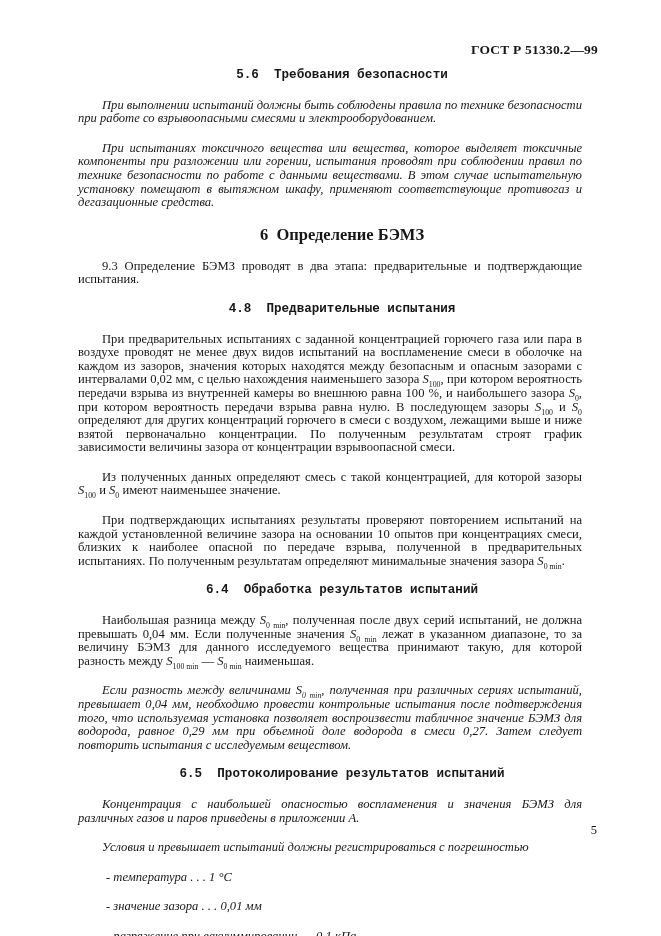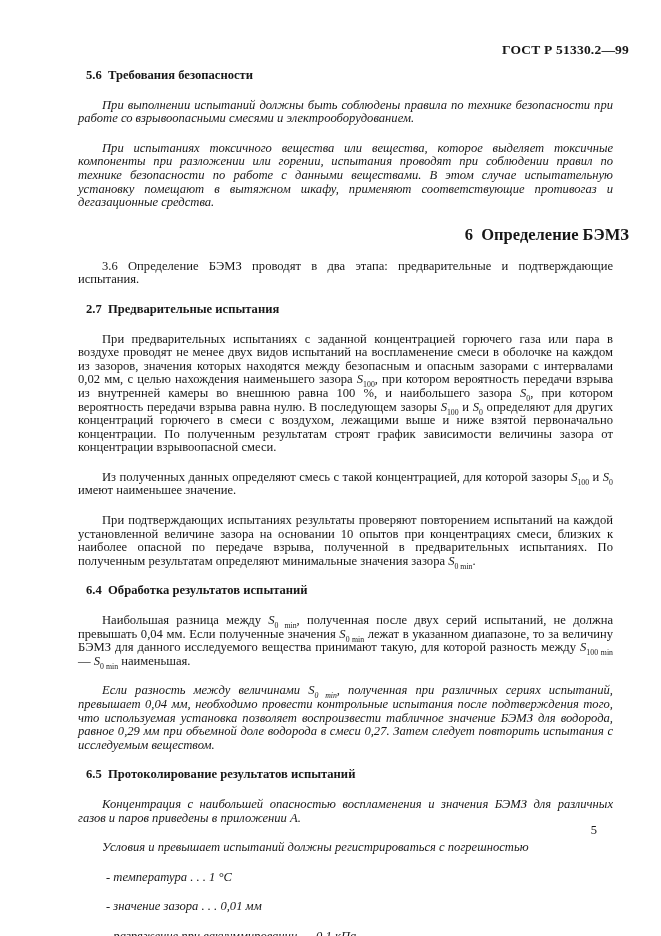--- a/index.html
+++ b/index.html
@@ -7,51 +7,52 @@
   body {
     width: 661px; height: 936px;
     background: #ffffff;
     font-family: "Liberation Serif", "DejaVu Serif", serif;
     color: #171717;
     position: relative;
     overflow: hidden;
   }
   .page {
     position: absolute; inset: 0;
-    padding: 42px 32px 0 62px;
+    padding: 42px 63px 0 62px;
   }
   .doc-header {
     text-align: right;
     font-weight: bold;
     font-size: 13.5px;
     letter-spacing: 0.2px;
     margin: 0 0 11px 0;
   }
   .content {
     text-align: justify;
     font-size: 12.6px;
     line-height: 13.6px;
   }
   .content p { margin: 16px; text-indent: 24px; }
   .content p.italic { font-style: italic; }
   .h-sub {
     font-size: 12.6px;
     font-weight: bold;
     margin: 3px 0 1px 0;
     text-indent: 24px;
-    text-align: left;
+    text-align: center;
     white-space: pre-wrap;
+    font-family: Liberation Mono, monospace;
   }
   .h-main {
     font-size: 16.5px;
     line-height: 18px;
     font-weight: bold;
     margin: 13px 0 9px 0;
     text-indent: 24px;
-    text-align: right;
+    text-align: center;
     white-space: pre-wrap;
   }
   sub { font-size: 0.62em; line-height: 0; }
   i.var { font-style: italic; }
   .list p { text-indent: 28px; }
   .page-number {
     position: absolute;
     top: 823px;
     right: 64px;
     font-size: 12.5px;
@@ -65,23 +66,23 @@
   <header class="doc-header">ГОСТ Р 51330.2—99</header>
 
   <main class="content">
 
     <h3 class="h-sub">5.6  Требования безопасности</h3>
     <p class="italic">При выполнении испытаний должны быть соблюдены правила по технике безопасности при работе со взрывоопасными смесями и электрооборудованием.</p>
     <p class="italic">При испытаниях токсичного вещества или вещества, которое выделяет токсичные компоненты при разложении или горении, испытания проводят при соблюдении правил по технике безопасности по работе с данными веществами. В этом случае испытательную установку помещают в вытяжном шкафу, применяют соответствующие противогаз и дегазационные средства.</p>
 
     <h2 class="h-main">6  Определение БЭМЗ</h2>
 
-    <p>3.6 Определение БЭМЗ проводят в два этапа: предварительные и подтверждающие испытания.</p>
+    <p>9.3 Определение БЭМЗ проводят в два этапа: предварительные и подтверждающие испытания.</p>
 
-    <h3 class="h-sub">2.7  Предварительные испытания</h3>
+    <h3 class="h-sub">4.8  Предварительные испытания</h3>
     <p>При предварительных испытаниях с заданной концентрацией горючего газа или пара в воздухе проводят не менее двух видов испытаний на воспламенение смеси в оболочке на каждом из зазоров, значения которых находятся между безопасным и опасным зазорами с интервалами 0,02 мм, с целью нахождения наименьшего зазора <i class="var">S</i><sub>100</sub>, при котором вероятность передачи взрыва из внутренней камеры во внешнюю равна 100 %, и наибольшего зазора <i class="var">S</i><sub>0</sub>, при котором вероятность передачи взрыва равна нулю. В последующем зазоры <i class="var">S</i><sub>100</sub> и <i class="var">S</i><sub>0</sub> определяют для других концентраций горючего в смеси с воздухом, лежащими выше и ниже взятой первоначально концентрации. По полученным результатам строят график зависимости величины зазора от концентрации взрывоопасной смеси.</p>
     <p>Из полученных данных определяют смесь с такой концентрацией, для которой зазоры <i class="var">S</i><sub>100</sub> и <i class="var">S</i><sub>0</sub> имеют наименьшее значение.</p>
 
     <p>При подтверждающих испытаниях результаты проверяют повторением испытаний на каждой установленной величине зазора на основании 10 опытов при концентрациях смеси, близких к наиболее опасной по передаче взрыва, полученной в предварительных испытаниях. По полученным результатам определяют минимальные значения зазора <i class="var">S</i><sub>0 min</sub>.</p>
 
     <h3 class="h-sub">6.4  Обработка результатов испытаний</h3>
     <p>Наибольшая разница между <i class="var">S</i><sub>0 min</sub>, полученная после двух серий испытаний, не должна превышать 0,04 мм. Если полученные значения <i class="var">S</i><sub>0 min</sub> лежат в указанном диапазоне, то за величину БЭМЗ для данного исследуемого вещества принимают такую, для которой разность между <i class="var">S</i><sub>100 min</sub> — <i class="var">S</i><sub>0 min</sub> наименьшая.</p>
     <p class="italic">Если разность между величинами <i class="var">S</i><sub>0 min</sub>, полученная при различных сериях испытаний, превышает 0,04 мм, необходимо провести контрольные испытания после подтверждения того, что используемая установка позволяет воспроизвести табличное значение БЭМЗ для водорода, равное 0,29 мм при объемной доле водорода в смеси 0,27. Затем следует повторить испытания с исследуемым веществом.</p>
 
     <h3 class="h-sub">6.5  Протоколирование результатов испытаний</h3>

